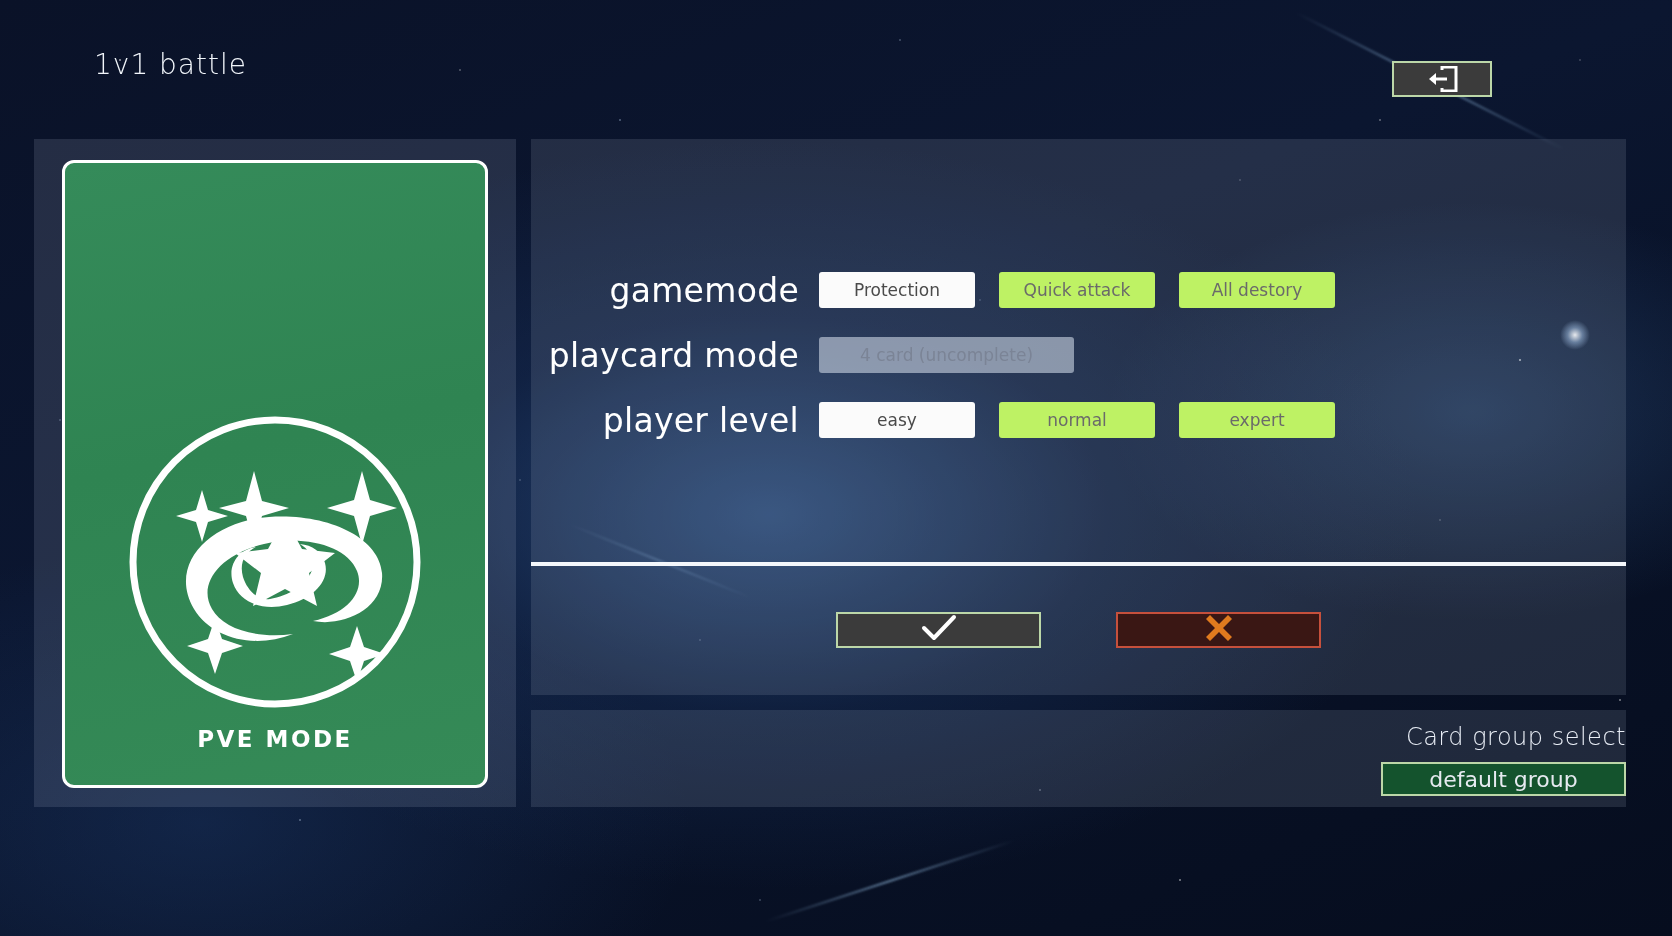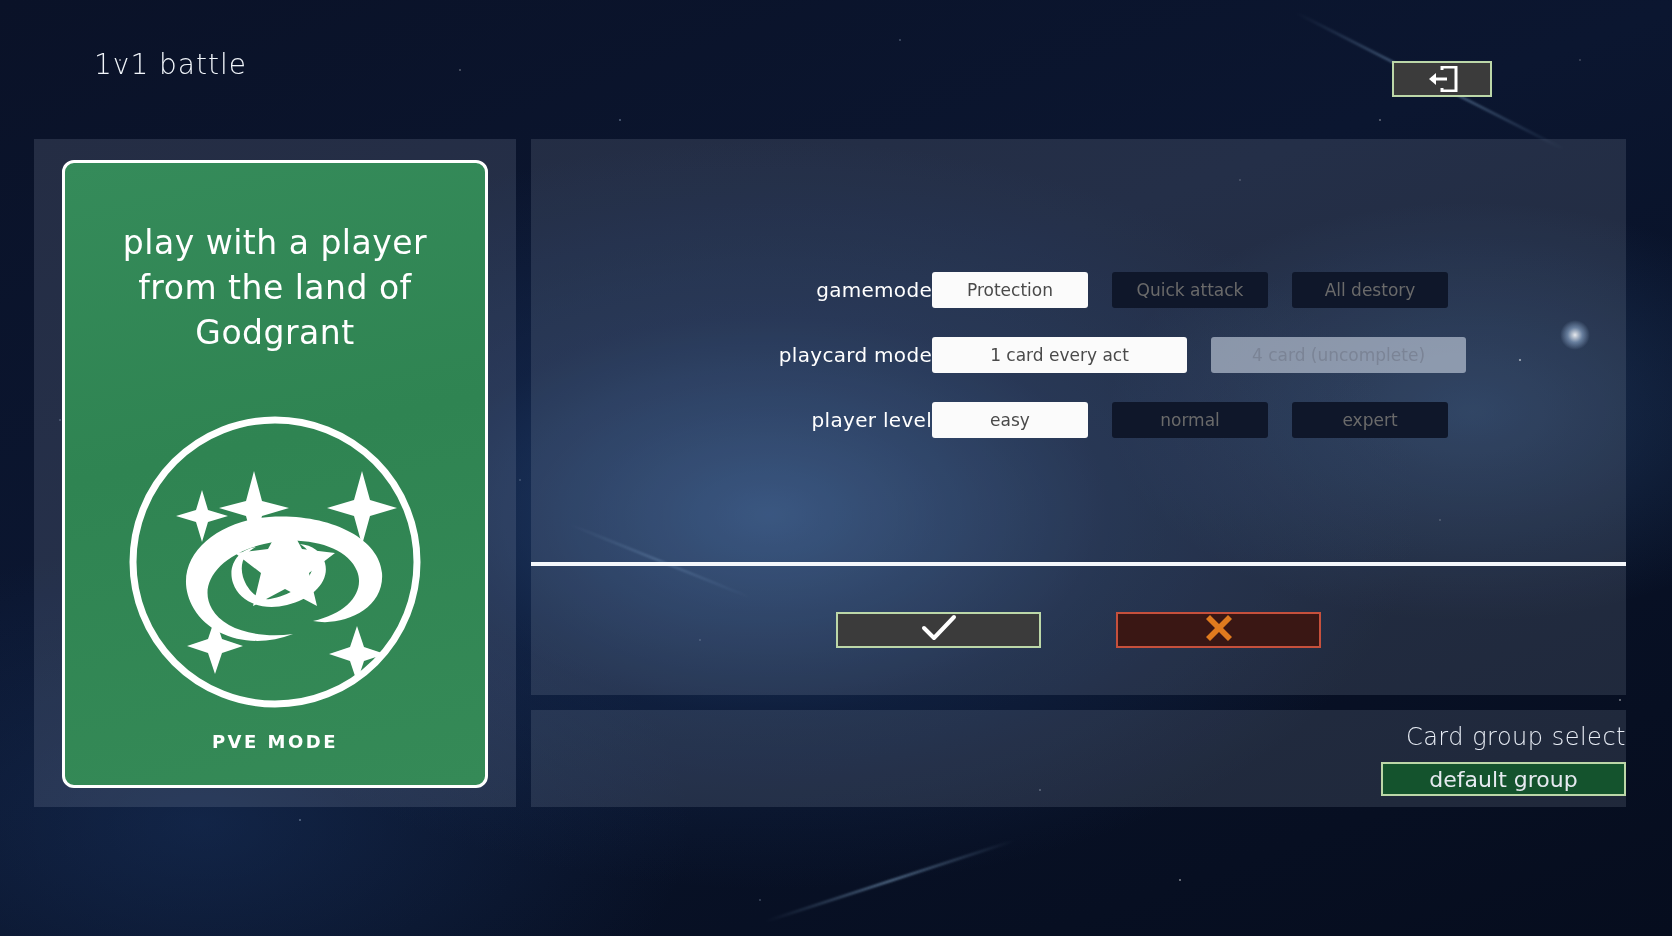--- a/index.html
+++ b/index.html
@@ -98,51 +98,51 @@
     font-size:33px; line-height:1.36; color:#ffffff;
     font-weight:400; letter-spacing:.5px;
   }
   .card-emblem {
     position:absolute; left:50%; top:250px; transform:translateX(-50%);
     width:316px; height:298px;
   }
   .card-mode {
     position:absolute; left:0; right:0; bottom:33px;
     text-align:center;
-    font-size:18px; letter-spacing:2.5px; color:#ffffff; font-weight:600;
+    font-size:23px; letter-spacing:2.5px; color:#ffffff; font-weight:600;
   }
 
   
   .settings-panel {
     position:absolute; left:531px; top:139px;
     width:1095px; height:556px;
     background:rgba(170,182,202,0.16);
   }
   .settings-rows {
     position:absolute; left:0; right:0; top:127px;
   }
   .srow {
     display:flex; align-items:center;
     height:48px; margin-bottom:17px;
   }
   .srow-label {
-    width:401px; text-align:right; 
-    font-size:20px; color:#ffffff; font-weight:400; letter-spacing:.3px;
+    width:288px; text-align:right; padding-right:20px;
+    font-size:33px; color:#ffffff; font-weight:400; letter-spacing:.3px;
   }
   .opt {
     height:36px; margin-right:24px;
     display:flex; align-items:center; justify-content:center;
     font-size:17px; border-radius:3px;
     cursor:pointer; user-select:none;
     padding:0 14px;
   }
   .opt.w-sm { min-width:156px; }
   .opt.w-lg { min-width:255px; }
   .opt.selected  { background:#fbfbfb; color:#4a4a4a; }
-  .opt.normal    { background:#0f172a; color:#6a6a6a; }
+  .opt.normal    { background:#bef264; color:#6a6a6a; }
   .opt.disabled  { background:rgba(200,210,225,0.62); color:#7b8496; cursor:default; }
 
   .divider {
     position:absolute; left:0; top:423px; width:100%; height:4px;
     background:#f4f7fb;
   }
   .action-row {
     position:absolute; left:0; top:473px; width:100%;
     display:flex; justify-content:center; gap:75px;
   }
@@ -191,21 +191,20 @@
     <svg width="34" height="26" viewBox="0 0 34 26">
       <path d="M17 4 L17 1 L31 1 L31 25 L17 25 L17 22" fill="none" stroke="#ffffff" stroke-width="3"></path>
       <path d="M22 13 L6 13" stroke="#ffffff" stroke-width="3"></path>
       <path d="M11 7 L4 13 L11 19 Z" fill="#ffffff"></path>
     </svg>
   </span>
 </div>
 
 <div class="card-panel">
   <div class="game-card">
-    <div class="card-desc">play with a player from the land of Godgrant</div>
     <div class="card-emblem">
       <svg viewBox="0 0 316 298" width="316" height="298">
         <circle cx="158" cy="149" r="142" fill="none" stroke="#ffffff" stroke-width="7"></circle>
         <path d="M77 196 C50 150 95 108 152 104 C210 100 262 124 265 160
                  C268 196 226 214 196 208 C232 200 248 178 240 158
                  C230 132 186 122 147 131 C104 141 80 170 95 196
                  C106 216 140 226 176 221 C138 236 95 226 77 196 Z" fill="#ffffff"></path>
         <path d="M153 186 C141 188 130 177 126 164 C122 150 128 139 139 134
                  C122 136 110 152 116 170 C123 190 146 198 170 192
                  C196 186 213 168 208 150 C205 139 195 132 183 131
@@ -227,21 +226,20 @@
 
     <div class="srow">
       <div class="srow-label">gamemode</div>
       <div class="opt w-sm selected">Protection</div>
       <div class="opt w-sm normal">Quick attack</div>
       <div class="opt w-sm normal">All destory</div>
     </div>
 
     <div class="srow">
       <div class="srow-label">playcard mode</div>
-      <div class="opt w-lg selected">1 card every act</div>
       <div class="opt w-lg disabled">4 card (uncomplete)</div>
     </div>
 
     <div class="srow">
       <div class="srow-label">player level</div>
       <div class="opt w-sm selected">easy</div>
       <div class="opt w-sm normal">normal</div>
       <div class="opt w-sm normal">expert</div>
     </div>
 

